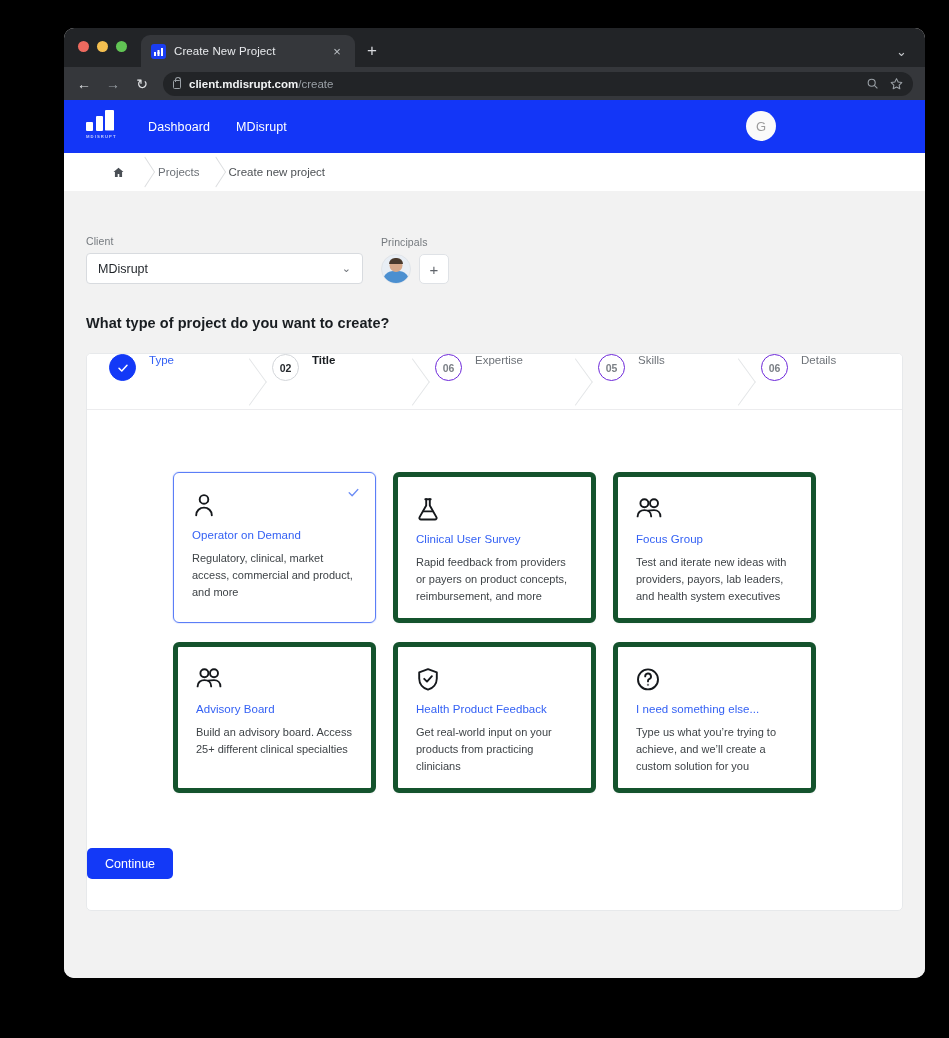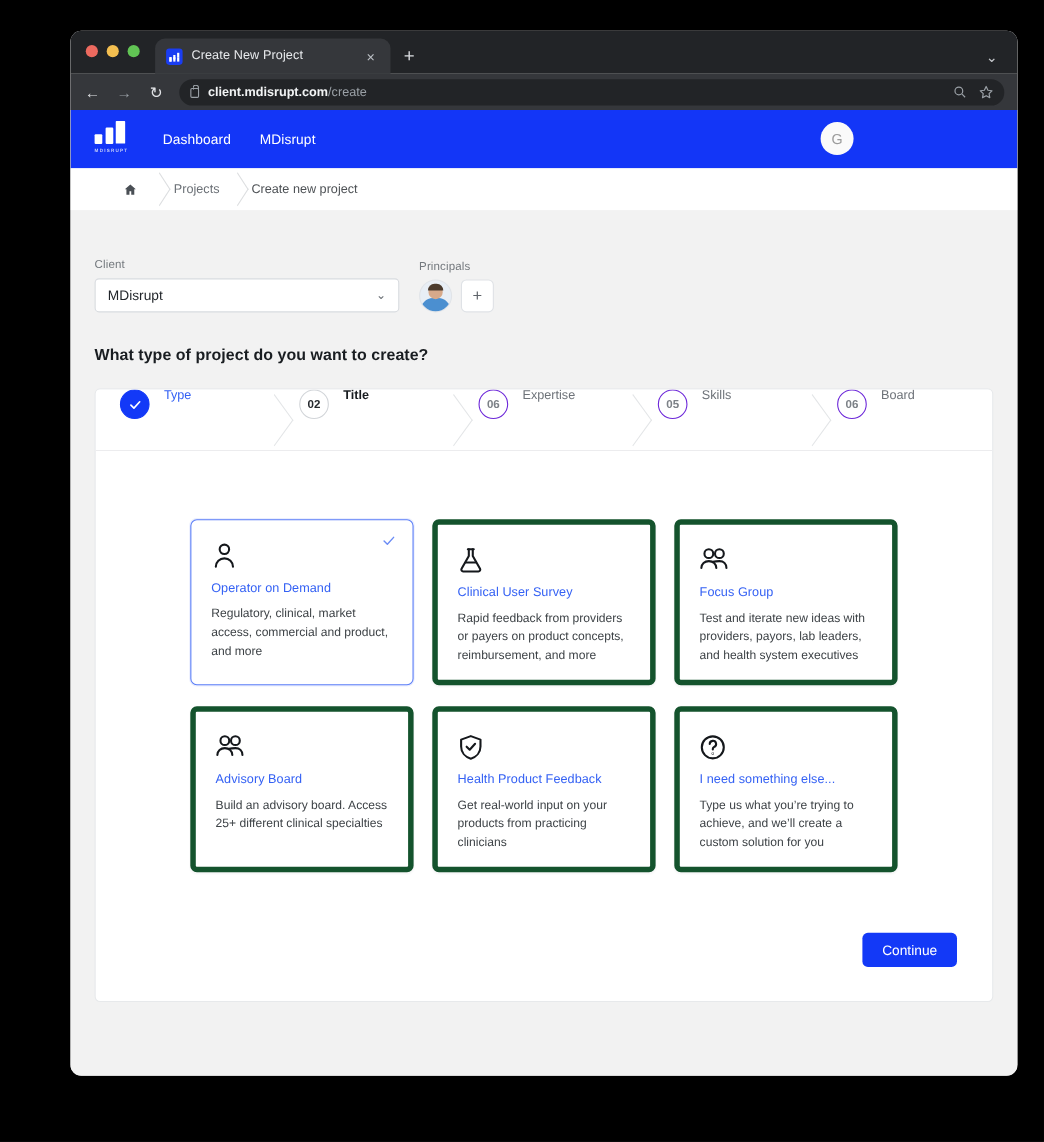--- a/index.html
+++ b/index.html
@@ -335,21 +335,21 @@
     font-size: 11.5px; color: #3461f4;
     margin-bottom: 9px; letter-spacing: .05px;
   }
   .card-desc {
     font-size: 11px; color: #3e4347; line-height: 1.55;
   }
 
   
   .card-footer {
     padding: 55px 32px 31px 0;
-    display: flex; justify-content: flex-end;
+    display: flex; 
   }
   .continue-btn {
     background: #1339f7; color: #fff;
     border: none; border-radius: 5px;
     padding: 0 18px; height: 31px;
     font-size: 12.5px; font-family: inherit;
     display: flex; align-items: center;
   }
 </style>
 </head>
@@ -472,21 +472,21 @@
           <div class="step">
             <span class="step-bullet">06</span>
             <span class="step-label">Expertise</span>
           </div>
           <div class="step">
             <span class="step-bullet">05</span>
             <span class="step-label">Skills</span>
           </div>
           <div class="step">
             <span class="step-bullet">06</span>
-            <span class="step-label">Board</span>
+            <span class="step-label">Details</span>
           </div>
         </div>
 
         <div class="card-grid">
 
           <div class="type-card selected">
             <span class="card-check">
               <svg width="13" height="13" viewBox="0 0 24 24" fill="none" stroke="#6b8cf5" stroke-width="2.4" stroke-linecap="round" stroke-linejoin="round">
                   <polyline points="4,12.5 9.5,18 20,6.5"></polyline>
                 </svg>

